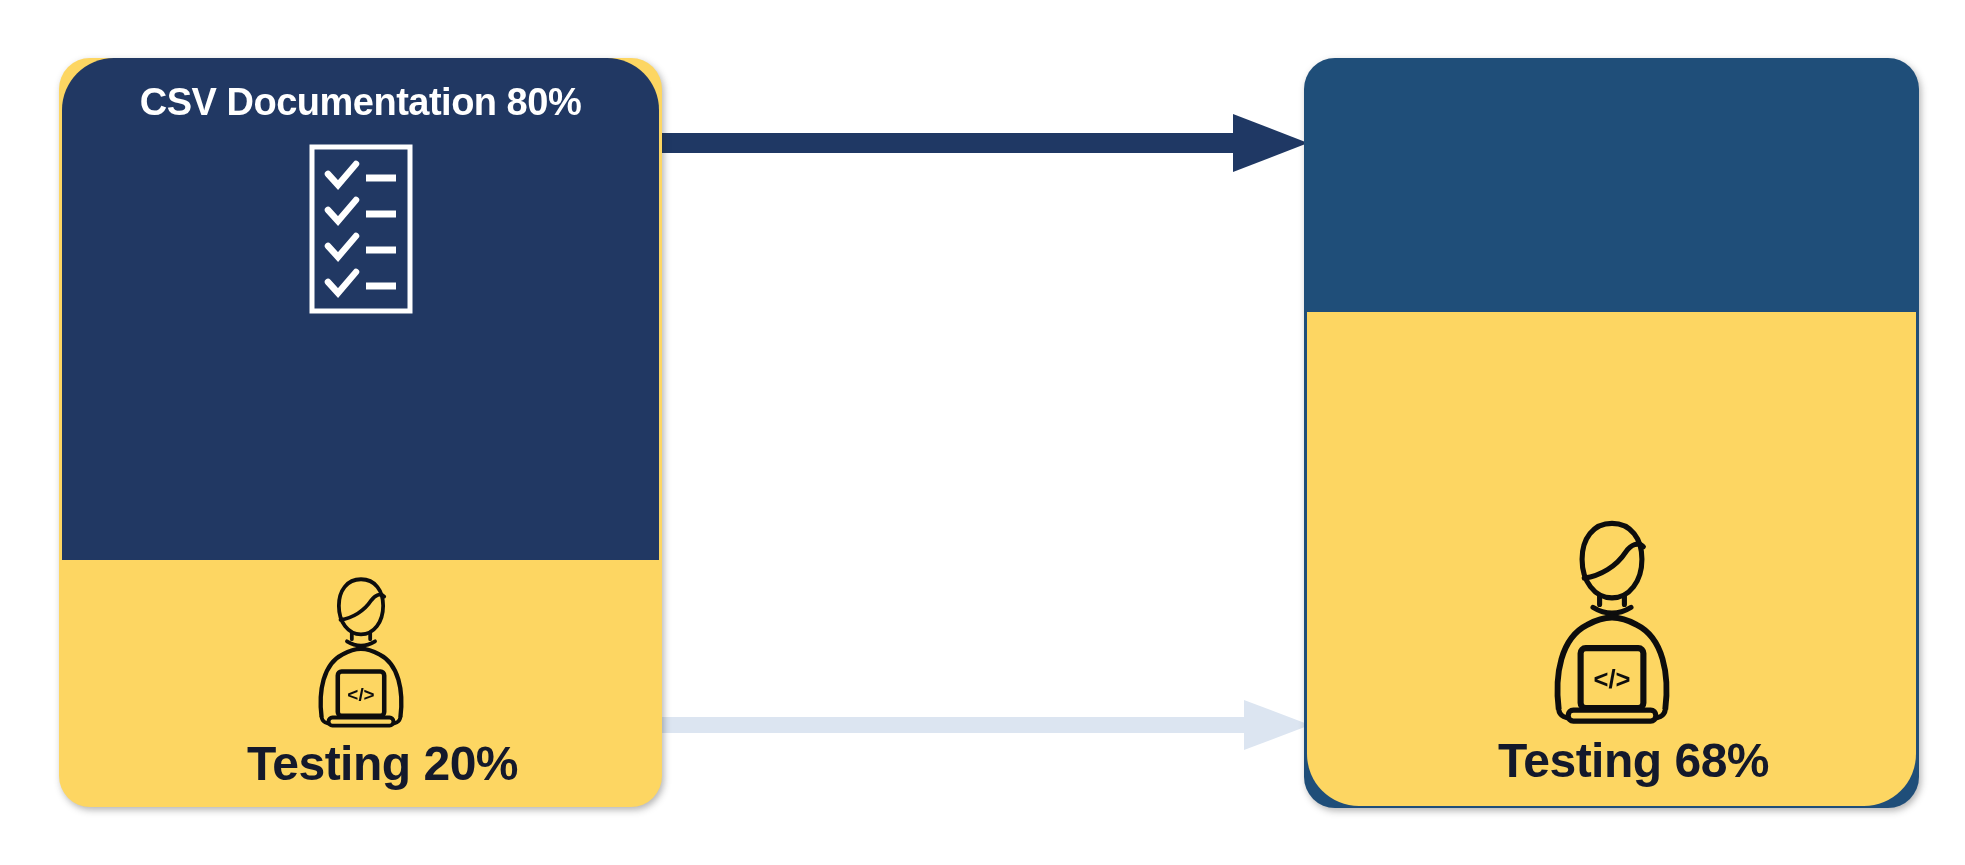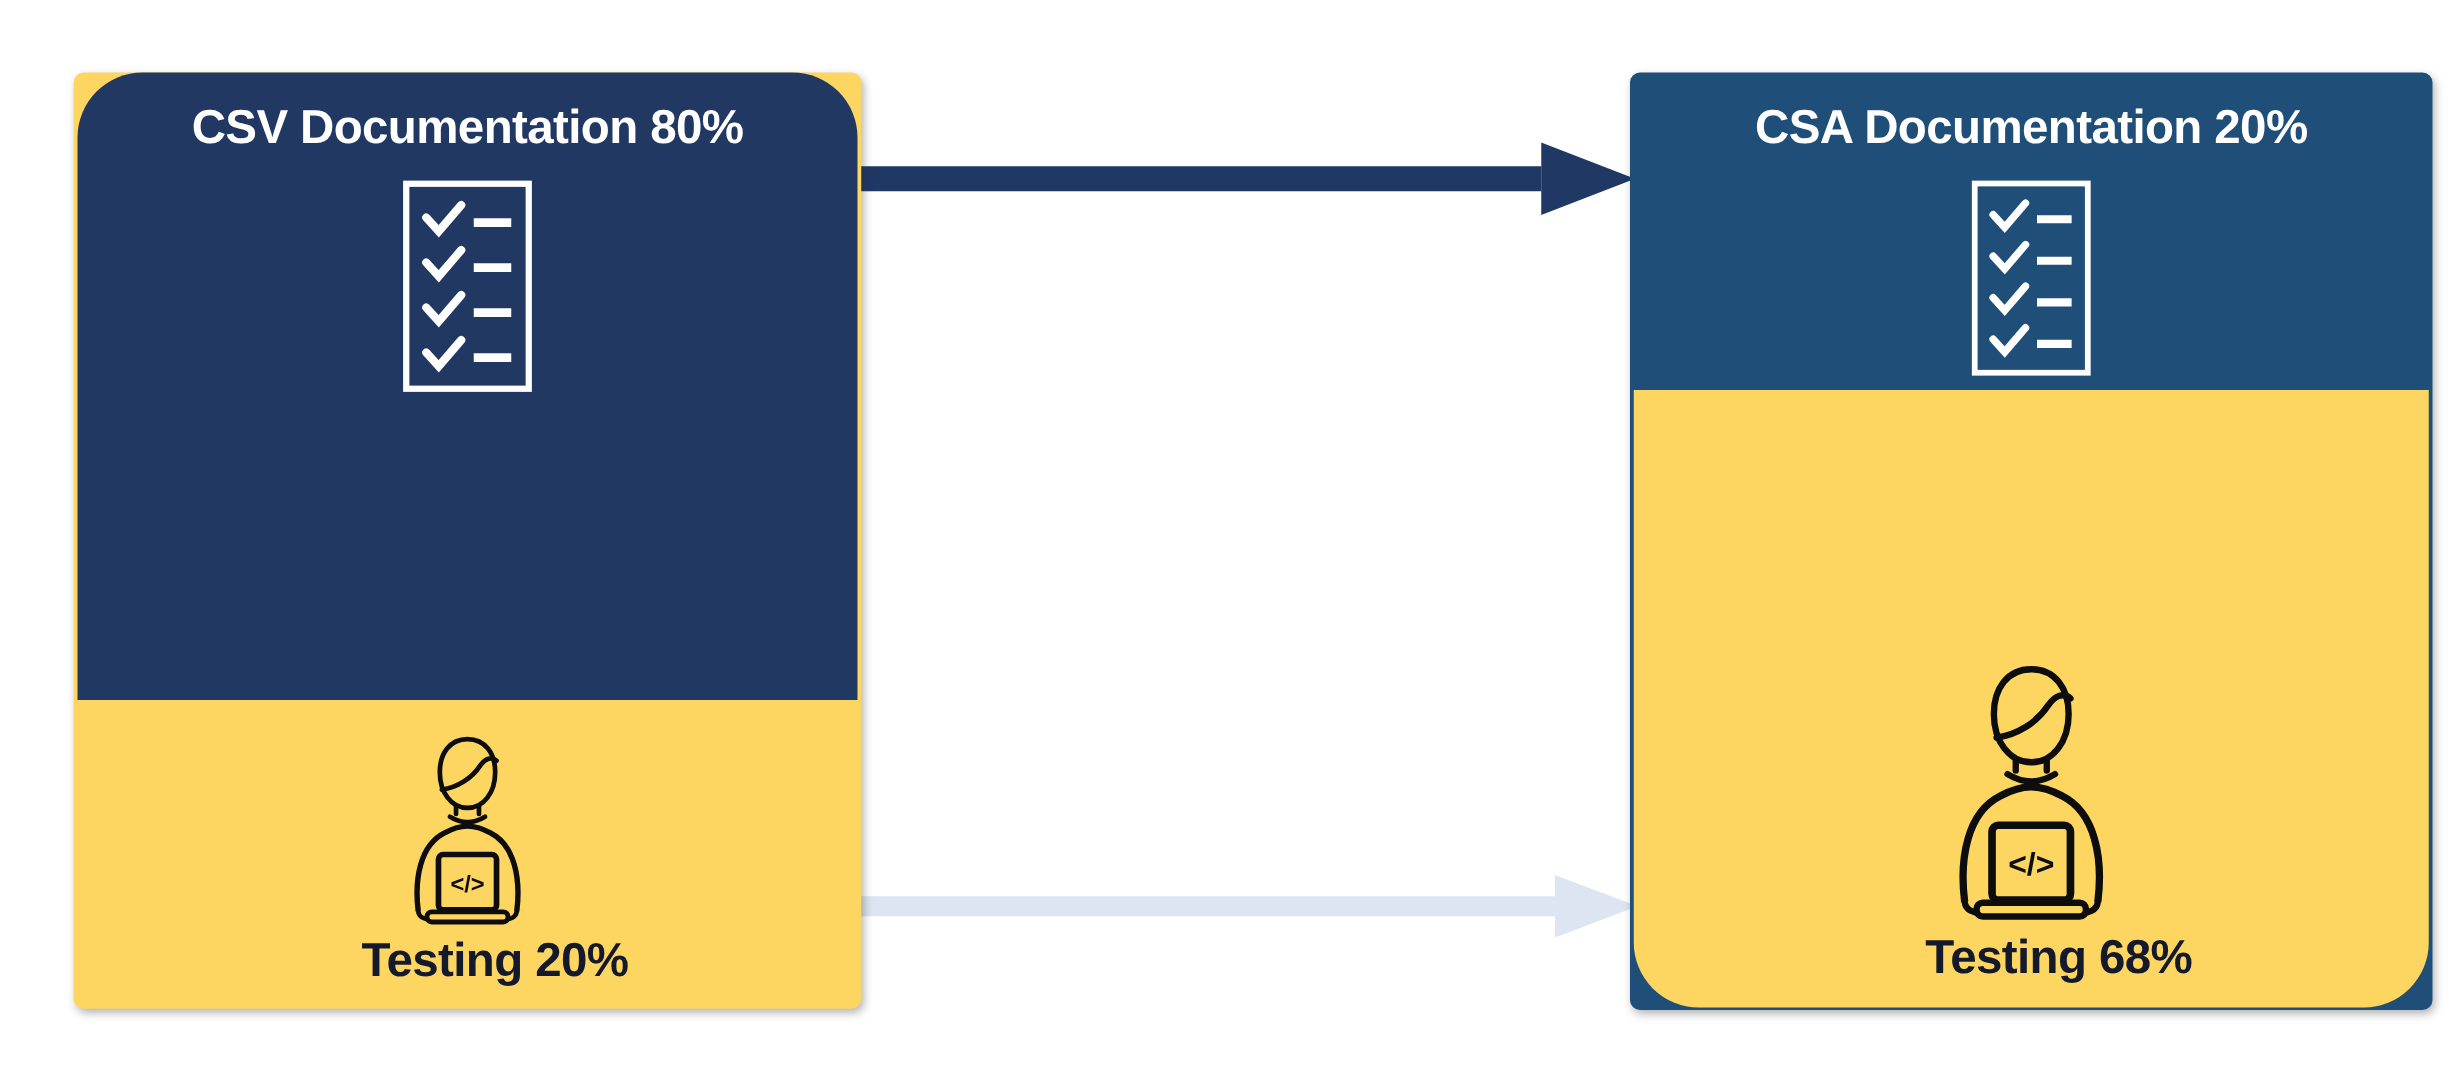--- a/index.html
+++ b/index.html
@@ -1,38 +1,38 @@
 <!DOCTYPE html>
 <html style="--canvas_bg: #FFFFFF; --csv_doc_blue: #213863; --csa_doc_blue: #1F4E79; --testing_yellow: #FDD662; --doc_arrow: #1F3864; --testing_arrow: #DCE5F1; --title_text: #FFFFFF; --testing_text: #14192B; --icon_dark: #0D0D0D; --icon_light: #FFFFFF;"><head>
 <meta charset="utf-8">
 <style>
   html,body{margin:0;padding:0;background:#fff;}
   .canvas{position:relative;width:1965px;height:865px;overflow:hidden;
           background:var(--canvas_bg,#fff);
           font-family:"Liberation Sans", sans-serif;}
 
   
-  .card{position:absolute;border-radius:8px;box-shadow:2px 3px 7px rgba(40,40,40,.35);z-index:2;padding-left:27px;}
+  .card{position:absolute;border-radius:31px;box-shadow:2px 3px 7px rgba(40,40,40,.35);z-index:2;}
   .card-left{left:59px;top:58px;width:603px;height:749px;background:var(--testing_yellow);}
   .card-right{left:1304px;top:58px;width:615px;height:750px;background:var(--csa_doc_blue);}
 
   .doc-section{position:absolute;display:flex;flex-direction:column;align-items:center;}
   .card-left  .doc-section{left:3px;right:3px;top:0;height:502px;
                            background:var(--csv_doc_blue);border-radius:52px 52px 0 0;}
   .card-right .doc-section{left:0;right:0;top:0;height:254px;background:transparent;}
 
   .testing-section{position:absolute;display:flex;flex-direction:column;align-items:center;
                    justify-content:flex-end;}
   .card-left  .testing-section{left:0;right:0;top:502px;bottom:0;padding-bottom:16px;}
   .card-right .testing-section{left:3px;right:3px;top:254px;bottom:2px;padding-bottom:18px;
                                background:var(--testing_yellow);border-radius:0 0 52px 52px;}
 
   .doc-title{margin-top:24px;font-size:38px;font-weight:700;line-height:1.1;
              color:var(--title_text);letter-spacing:-0.5px;white-space:nowrap;}
-  .testing-title{font-size:38px;font-weight:700;color:var(--testing_text);
+  .testing-title{font-size:48px;font-weight:700;color:var(--testing_text);
                  letter-spacing:-0.5px;white-space:nowrap;margin-left:44px;}
 
   .checklist{margin-top:20px;}
   .person{margin-bottom:6px;}
 
   
   .arrow{position:absolute;z-index:1;}
   .arrow-top{left:660px;top:114px;}
   .arrow-bottom{left:652px;top:700px;}
 
@@ -92,43 +92,20 @@
     <polygon points="573,0 648,29 573,58" fill="var(--doc_arrow)"></polygon>
   </svg>
 
   <svg class="arrow arrow-bottom" width="658" height="50" viewBox="0 0 658 50">
     <rect x="0" y="17" width="592" height="16" fill="var(--testing_arrow)"></rect>
     <polygon points="592,0 658,25 592,50" fill="var(--testing_arrow)"></polygon>
   </svg>
 
   <div class="card card-right">
 
-    <div class="doc-section">
-      <div class="doc-title">CSA Documentation 20%</div>
-
-      <svg class="checklist" width="96" height="157" viewBox="0 0 104 170">
-        <rect x="3" y="3" width="98" height="164" class="chk-stroke" stroke-width="5"></rect>
-        <g>
-          <path d="M19 30 l10 11 l18 -21" class="chk-stroke" stroke-width="6.5" stroke-linecap="round"></path>
-          <path d="M57 34 h30" class="chk-stroke" stroke-width="7"></path>
-        </g>
-        <g transform="translate(0,36)">
-          <path d="M19 30 l10 11 l18 -21" class="chk-stroke" stroke-width="6.5" stroke-linecap="round"></path>
-          <path d="M57 34 h30" class="chk-stroke" stroke-width="7"></path>
-        </g>
-        <g transform="translate(0,72)">
-          <path d="M19 30 l10 11 l18 -21" class="chk-stroke" stroke-width="6.5" stroke-linecap="round"></path>
-          <path d="M57 34 h30" class="chk-stroke" stroke-width="7"></path>
-        </g>
-        <g transform="translate(0,108)">
-          <path d="M19 30 l10 11 l18 -21" class="chk-stroke" stroke-width="6.5" stroke-linecap="round"></path>
-          <path d="M57 34 h30" class="chk-stroke" stroke-width="7"></path>
-        </g>
-      </svg>
-    </div>
 
     <div class="testing-section">
       <svg class="person" width="146" height="216" viewBox="0 0 100 148">
         <path d="M50 8.5 C63 8.5 70.5 19 70.5 33 C70.5 48 62 59.5 50 59.5 C38 59.5 29.5 48 29.5 33 C29.5 19 37 8.5 50 8.5 Z" class="person-stroke" stroke-width="3.5"></path>
         <path d="M31 46 C42 44.5 53 38 59.5 28 C63 23 68 21 71.5 24.5" class="person-stroke" stroke-width="3.5" stroke-linecap="round"></path>
         <path d="M41.5 58 L41.5 64 M58.5 58 L58.5 64 M37 66 Q50 74 63 66" class="person-stroke" stroke-width="3.5" stroke-linecap="round"></path>
         <path d="M13.5 136 C10.5 112 15 87 33 78 C39.5 74.5 44.5 73 50 73 C55.5 73 60.5 74.5 67 78 C85 87 89.5 112 86.5 136" class="person-stroke" stroke-width="4"></path>
         <path d="M13.5 136 C14 140.5 18.5 142.5 24 142 M86.5 136 C86 140.5 81.5 142.5 76 142" class="person-stroke" stroke-width="3.5" stroke-linecap="round"></path>
         <rect x="28.5" y="94" width="43" height="41" rx="3.5" class="laptop-fill" stroke-width="4.2"></rect>
         <text x="50" y="121.5" text-anchor="middle" font-size="17.5" class="code-text">&lt;/&gt;</text>

